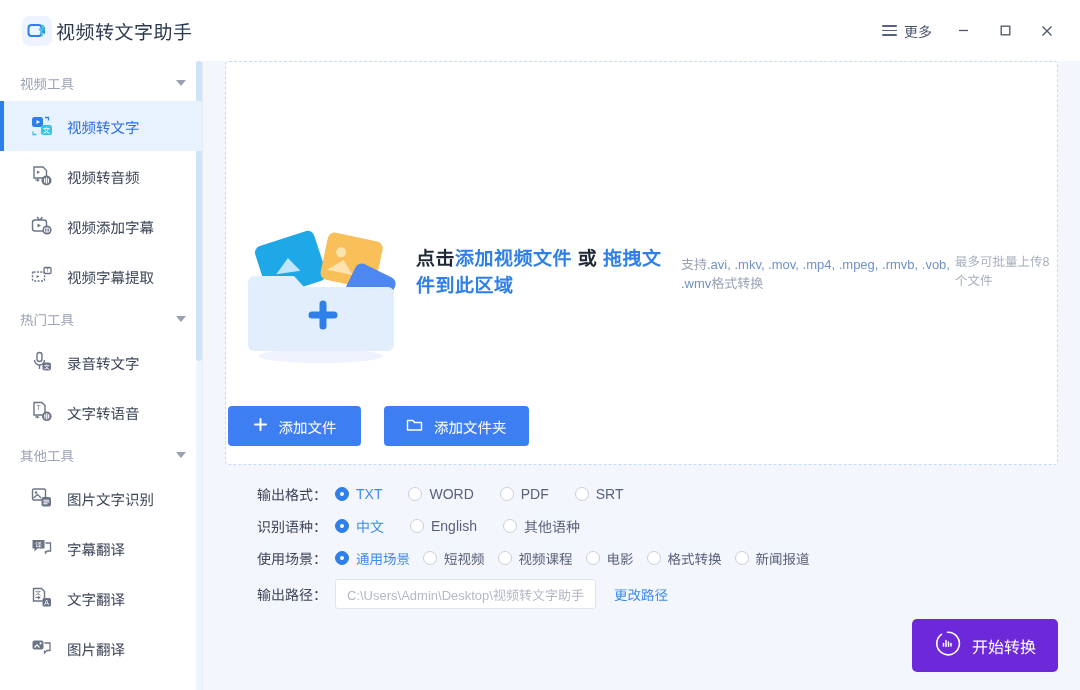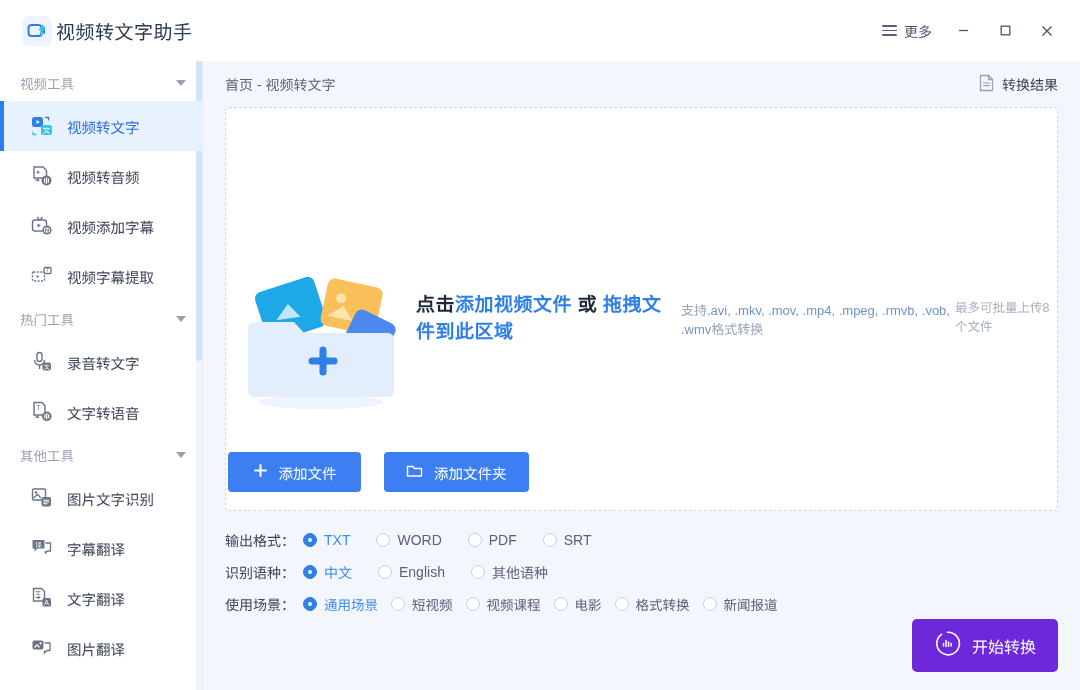--- a/index.html
+++ b/index.html
@@ -204,20 +204,21 @@
   .opt-row {
     display: flex;
     align-items: center;
     height: 32px;
   }
   .opt-label {
     width: 78px;
     flex: 0 0 78px;
     font-size: 14px;
     color: #3d4659;
+    margin-left: 32px;
   }
   .radio {
     display: flex; align-items: center; gap: 7px;
     margin-right: 26px;
     font-size: 14px;
     color: #58627a;
     white-space: nowrap;
   }
   .radio .dot {
     width: 14px; height: 14px;
@@ -461,34 +462,20 @@
             <circle cx="10.6" cy="7.3" r="1.1" fill="#fff"></circle>
             <path d="M14.5 7 h5.5 v7.5 h-3 l-2.5 2.5 v-2.5" fill="none" stroke="#6b7487" stroke-width="1.3"></path>
           </svg>
         </span>
         <span>图片翻译</span>
       </div>
     </div>
 
     <div class="content">
 
-      <div class="crumb-row">
-        <span class="crumb">首页 - 视频转文字</span>
-        <span class="spacer"></span>
-        <span class="result-link">
-          <span>
-            <svg width="17" height="18" viewBox="0 0 17 18">
-              <path d="M2.5 1.5 h8 l4 4 v11 h-12 Z" fill="none" stroke="#9aa3b4" stroke-width="1.3"></path>
-              <path d="M10.5 1.5 v4 h4" fill="none" stroke="#9aa3b4" stroke-width="1.3"></path>
-              <path d="M5 9 h7 M5 11.6 h7" stroke="#9aa3b4" stroke-width="1.1"></path>
-            </svg>
-          </span>
-          <span>转换结果</span>
-        </span>
-      </div>
 
       <div class="dropzone">
         <div class="illus">
           <svg width="190" height="160" viewBox="0 0 190 160">
             <ellipse cx="95" cy="146" rx="62" ry="7" fill="#eef3fd"></ellipse>
             <g transform="rotate(-18 70 60)">
               <rect x="36" y="26" width="62" height="52" rx="7" fill="#1fa8e8"></rect>
               <path d="M50 58 l16 -12 l8 16 Z" fill="#bfe6fa"></path>
             </g>
             <g transform="rotate(12 122 58)">
@@ -590,20 +577,27 @@
           <span class="radio">
             <span class="dot"></span>
             <span class="rlabel">格式转换</span>
           </span>
           <span class="radio">
             <span class="dot"></span>
             <span class="rlabel">新闻报道</span>
           </span>
         </div>
 
+        <div class="opt-row path-row">
+          <span class="opt-label">输出路径：</span>
+          <span class="path-field">
+            <span>C:\Users\Admin\Desktop\视频转文字助手</span>
+          </span>
+          <span class="path-change">更改路径</span>
+        </div>
       </div>
 
       <div class="start-btn">
         <span>
           <svg width="27" height="27" viewBox="0 0 27 27">
             <path d="M13.5 2.2 a11.3 11.3 0 1 1 -6 2.1" fill="none" stroke="#fff" stroke-width="1.6" stroke-linecap="round"></path>
             <path d="M9.5 13.5 v2.4 M12 10.6 v5.8 M14.5 12 v4.2 M17 13.5 v2.4" stroke="#fff" stroke-width="1.5" stroke-linecap="round"></path>
           </svg>
         </span>
         <span>开始转换</span>

